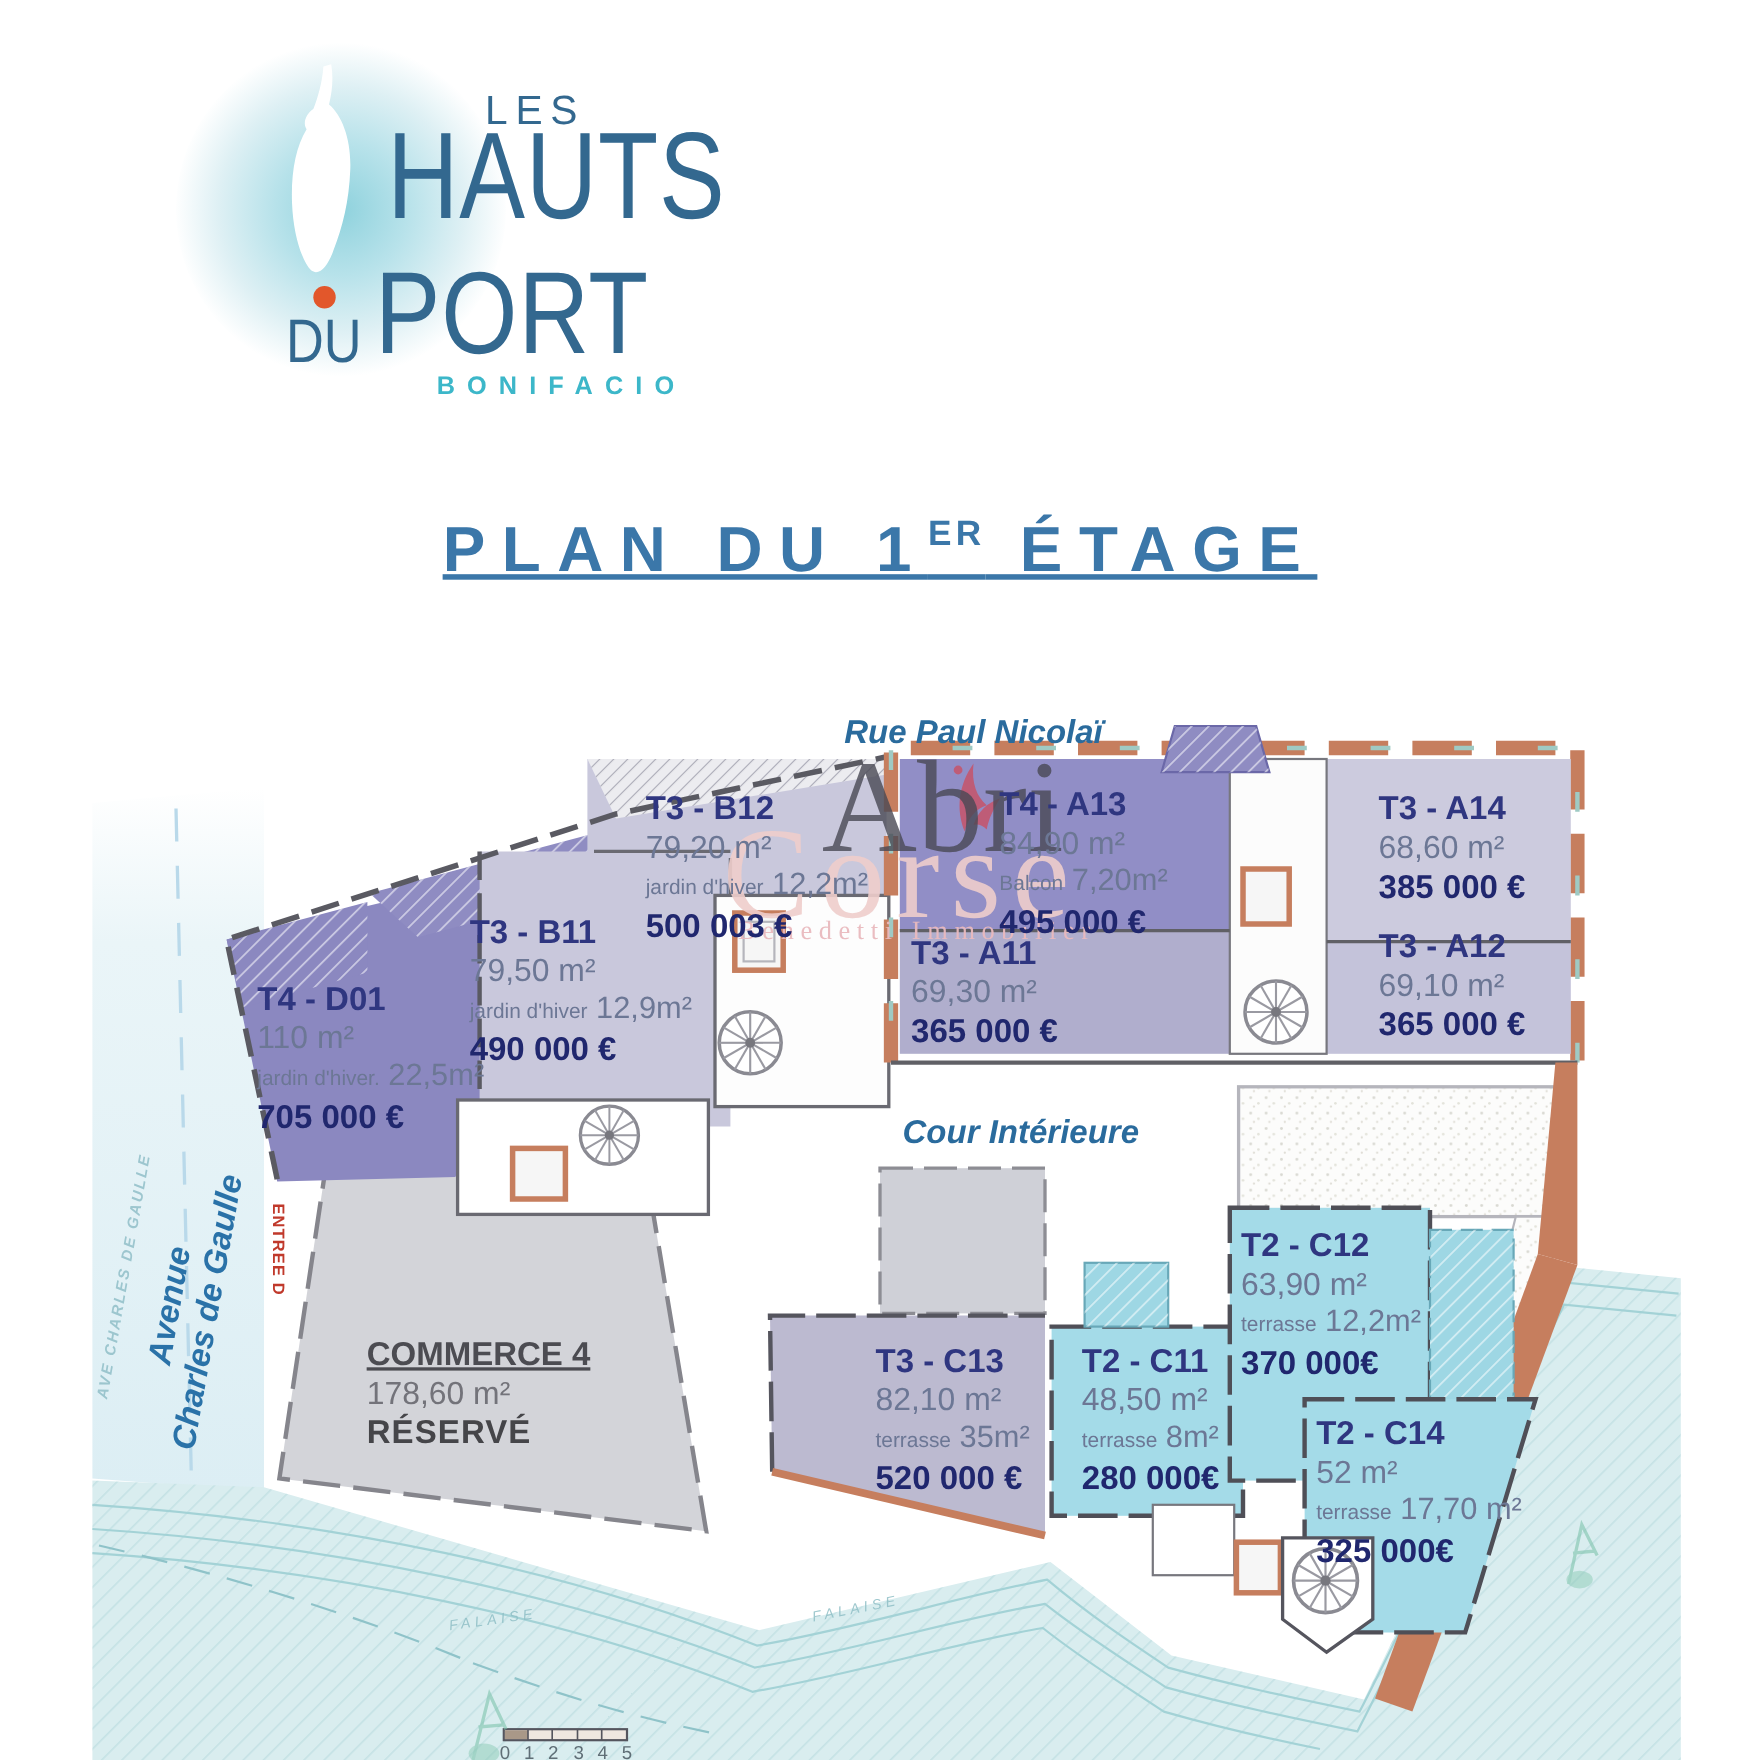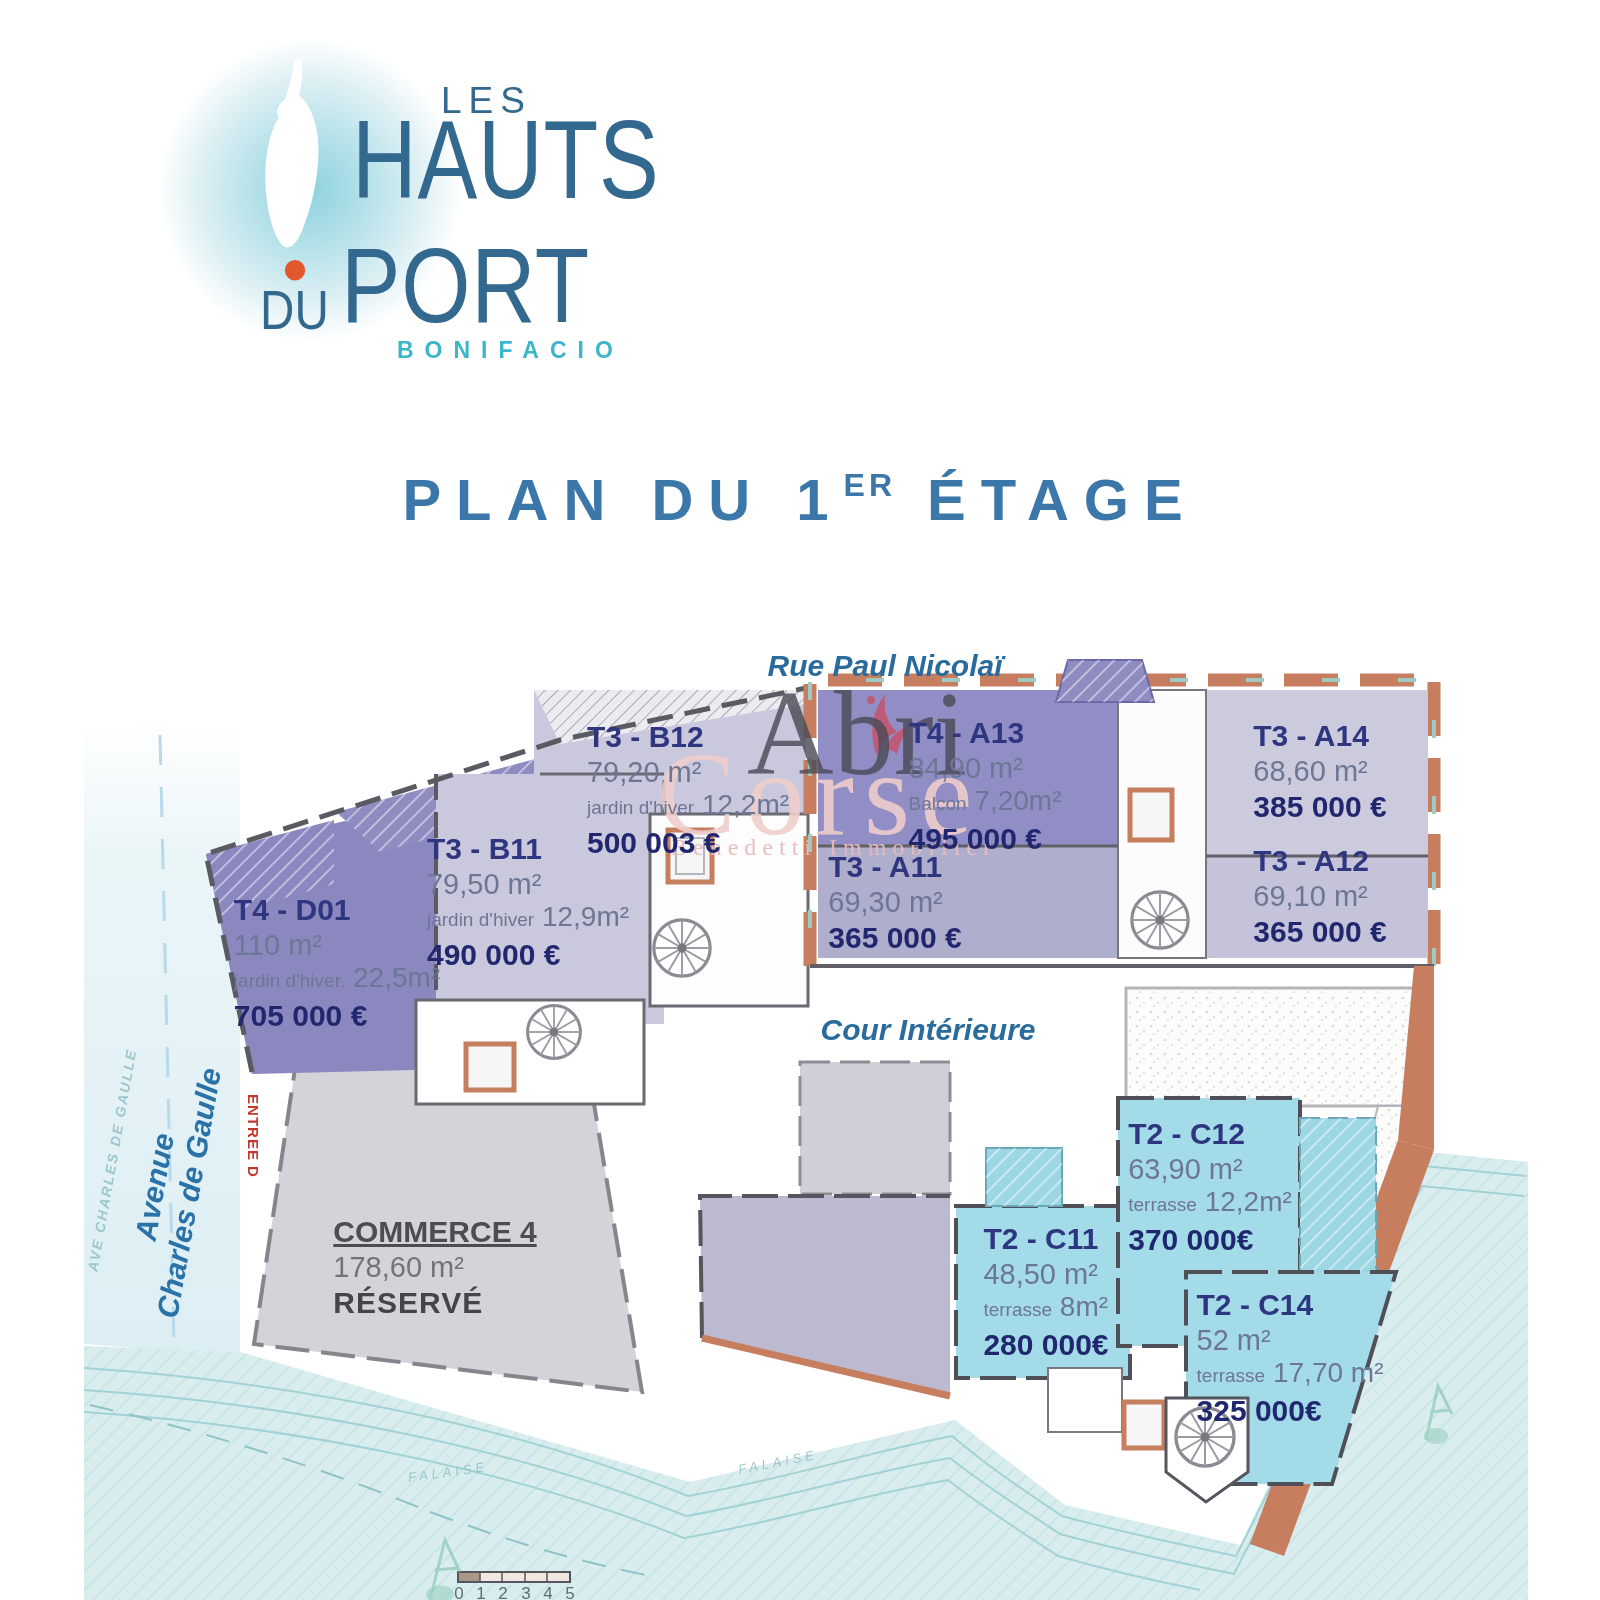--- a/index.html
+++ b/index.html
@@ -18,21 +18,21 @@
   .logo-les   { left:441px; top:80px;  font-size:37px; letter-spacing:7px; color:#33688f; font-weight:500; }
   .logo-hauts { left:352px; top:104px; font-size:112px; font-weight:400; color:#33688f;
                 transform:scaleX(.8); transform-origin:left top; letter-spacing:1px; line-height:1; }
   .logo-duport{ left:260px; top:232px; display:flex; align-items:flex-end; color:#33688f; line-height:1; }
   .logo-du    { font-size:56px; font-weight:400; transform:scaleX(.85); transform-origin:left bottom; }
   .logo-port  { font-size:106px; font-weight:400; transform:scaleX(.84); transform-origin:left bottom; letter-spacing:1px;}
   .logo-city  { left:397px; top:337px; font-size:23px; font-weight:700; letter-spacing:11px; color:#3cb7c9; }
 
   
   .page-title { left:0; top:466px; width:1600px; text-align:center;
-    font-size:58px; font-weight:700; letter-spacing:15px; color:#3b77a9; white-space:nowrap; }
+    font-size:58px; font-weight:700; letter-spacing:15px; color:#3b77a9; white-space:nowrap;text-decoration:underline; }
   .page-title .sup { font-size:32px; vertical-align:24px; letter-spacing:4px; }
 
   
   .street-label { font-size:30px; font-weight:700; font-style:italic; color:#2a6b9d;
     white-space:nowrap; transform:translate(-50%,-50%); z-index:4; }
   .avenue-label { left:172px; top:1190px; text-align:center; color:#2a72a8;
     transform:translate(-50%,-50%) rotate(-80deg); line-height:1.15; z-index:4;}
   .ave-faint { left:112px; top:1160px; font-size:14px; font-weight:700; font-style:italic;
     letter-spacing:2px; color:#86b8c2; opacity:.75; white-space:nowrap;
     transform:translate(-50%,-50%) rotate(-80deg); z-index:2;}
@@ -317,20 +317,26 @@
     <div class="u-extra"><span class="sml">jardin d'hiver.</span> <span>22,5m²</span></div>
     <div class="u-price">705 000 €</div>
   </div>
 
   <div class="abs unit-label dark" style="left:435px;top:1268px">
     <div class="u-code">COMMERCE 4</div>
     <div class="u-area">178,60 m²</div>
     <div class="u-price">RÉSERVÉ</div>
   </div>
 
+  <div class="abs unit-label" style="left:866px;top:1292px">
+    <div class="u-code">T3 - C13</div>
+    <div class="u-area">82,10 m²</div>
+    <div class="u-extra"><span class="sml">terrasse</span> <span>35m²</span></div>
+    <div class="u-price">520 000 €</div>
+  </div>
 
   <div class="abs unit-label" style="left:1046px;top:1292px">
     <div class="u-code">T2 - C11</div>
     <div class="u-area">48,50 m²</div>
     <div class="u-extra"><span class="sml">terrasse</span> <span>8m²</span></div>
     <div class="u-price">280 000€</div>
   </div>
 
   <div class="abs unit-label" style="left:1210px;top:1187px">
     <div class="u-code">T2 - C12</div>

